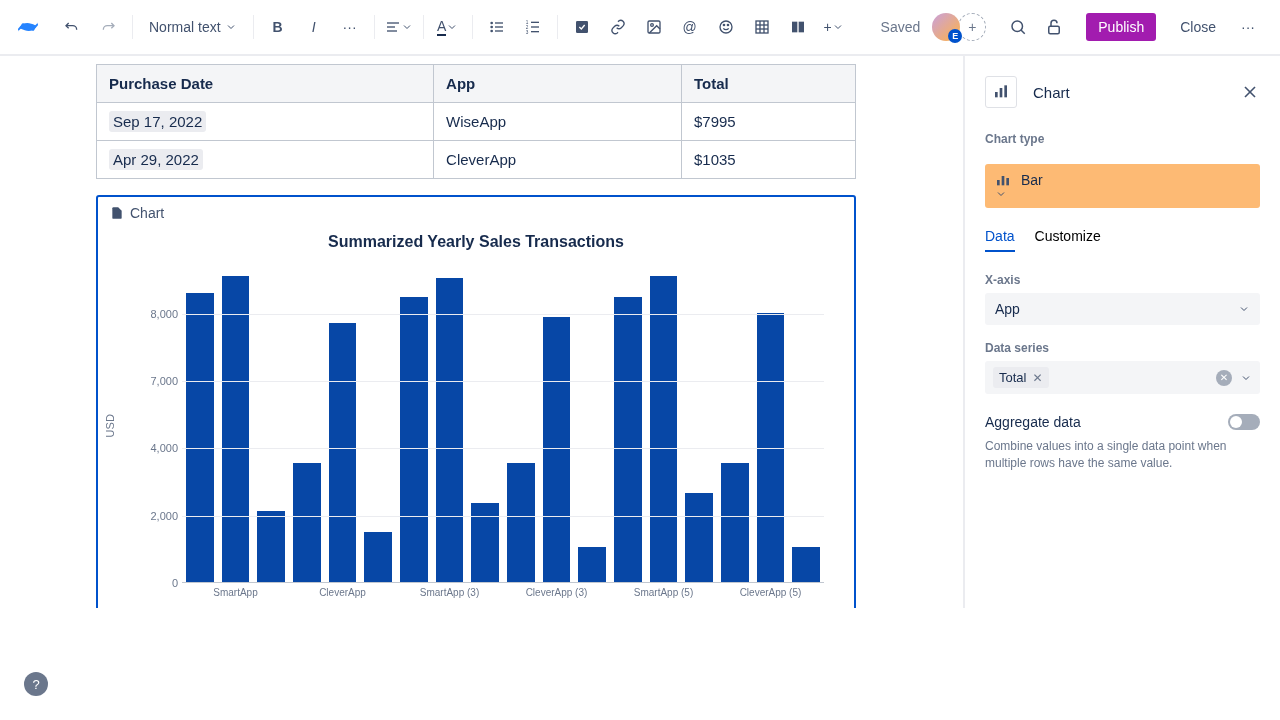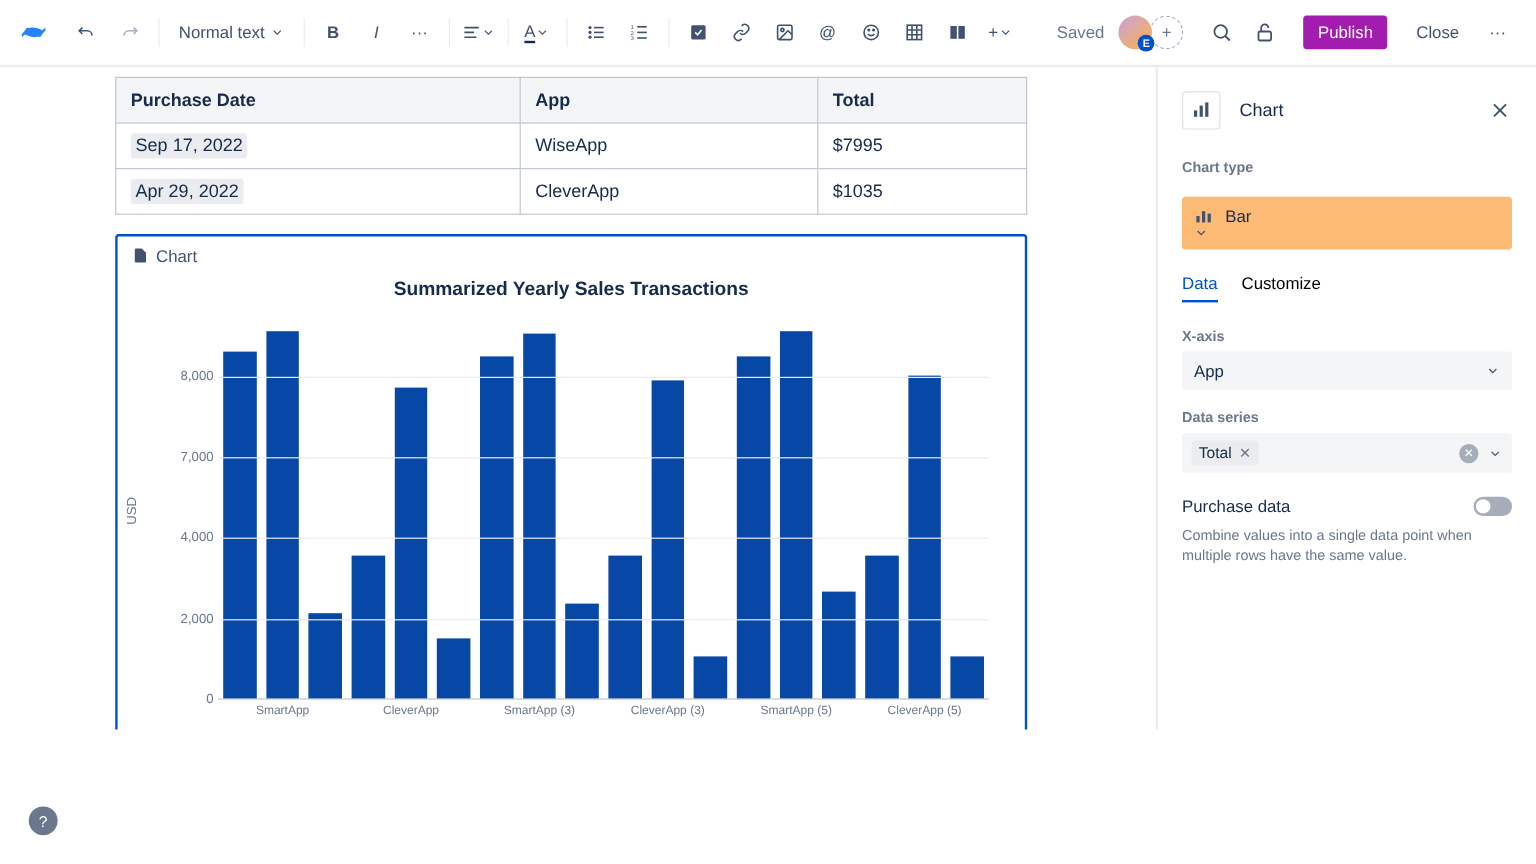--- a/index.html
+++ b/index.html
@@ -366,21 +366,21 @@
       </div>
       <div class="tag-right">
         <div class="clear-circle">✕</div>
         <svg class="chev" viewBox="0 0 24 24" fill="none" stroke="#42526E" stroke-width="2">
             <path d="M6 9l6 6 6-6"></path>
           </svg>
       </div>
     </div>
 
     <div class="toggle-row">
-      <span>Purchase data</span>
+      <span>Aggregate data</span>
       <div class="toggle">
           <div class="toggle-knob"></div>
         </div>
     </div>
     <div class="help-text">Combine values into a single data point when multiple rows have the same value.</div>
   </div>
 </div>
 
 <div class="help-bubble">?</div>
 

